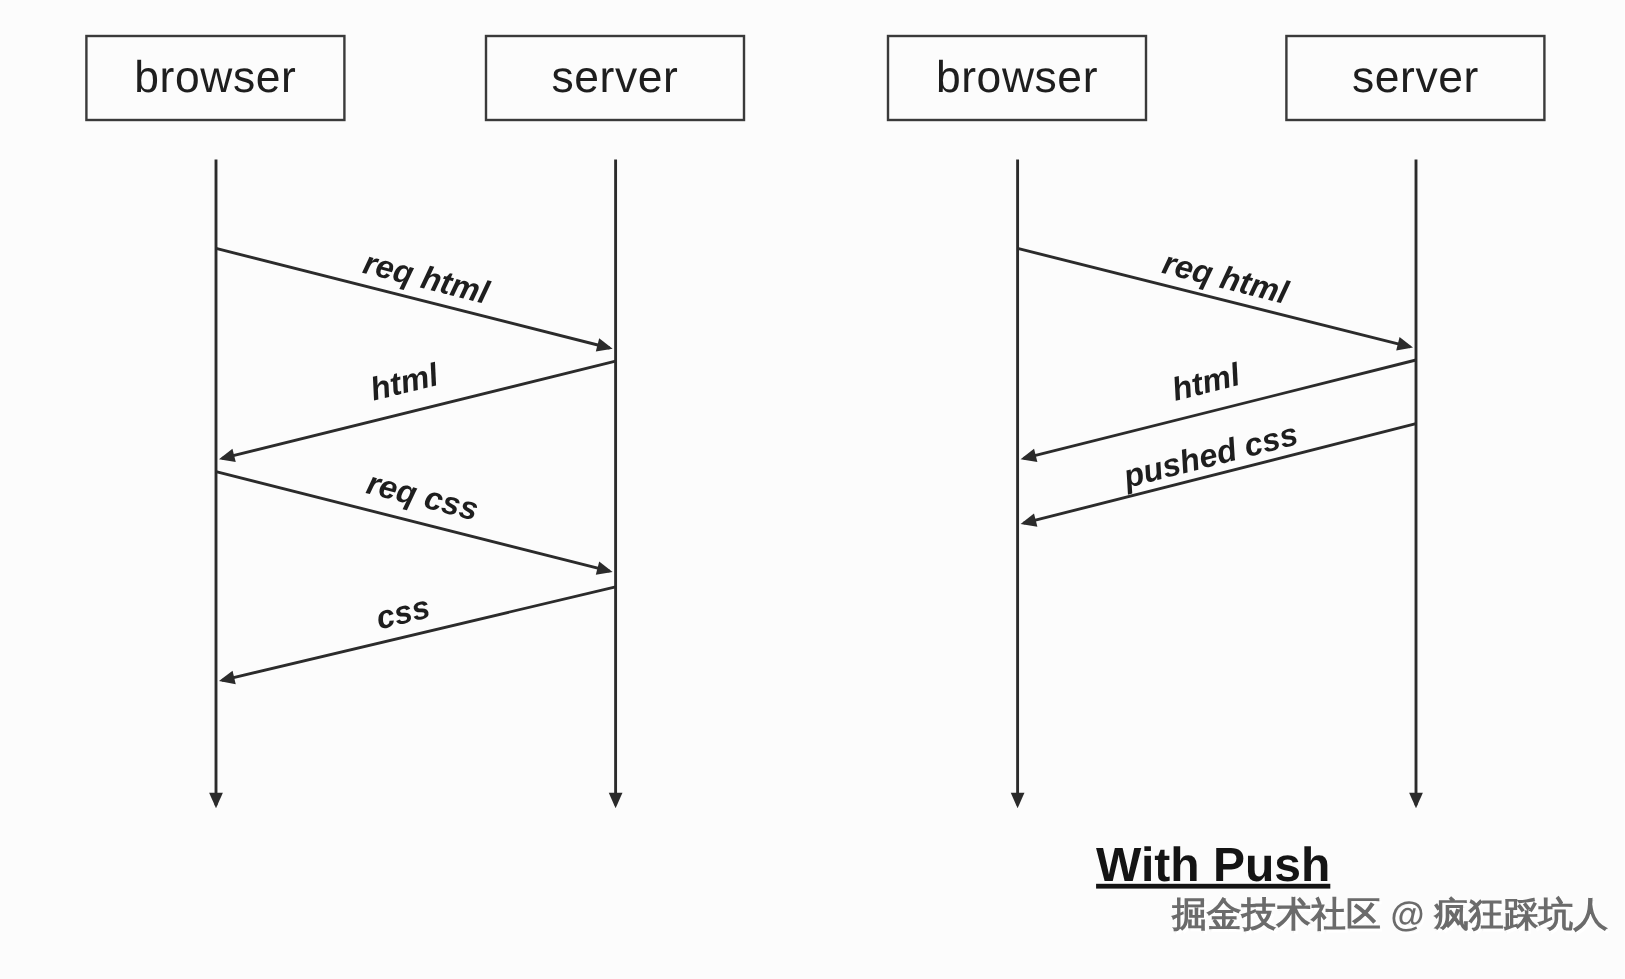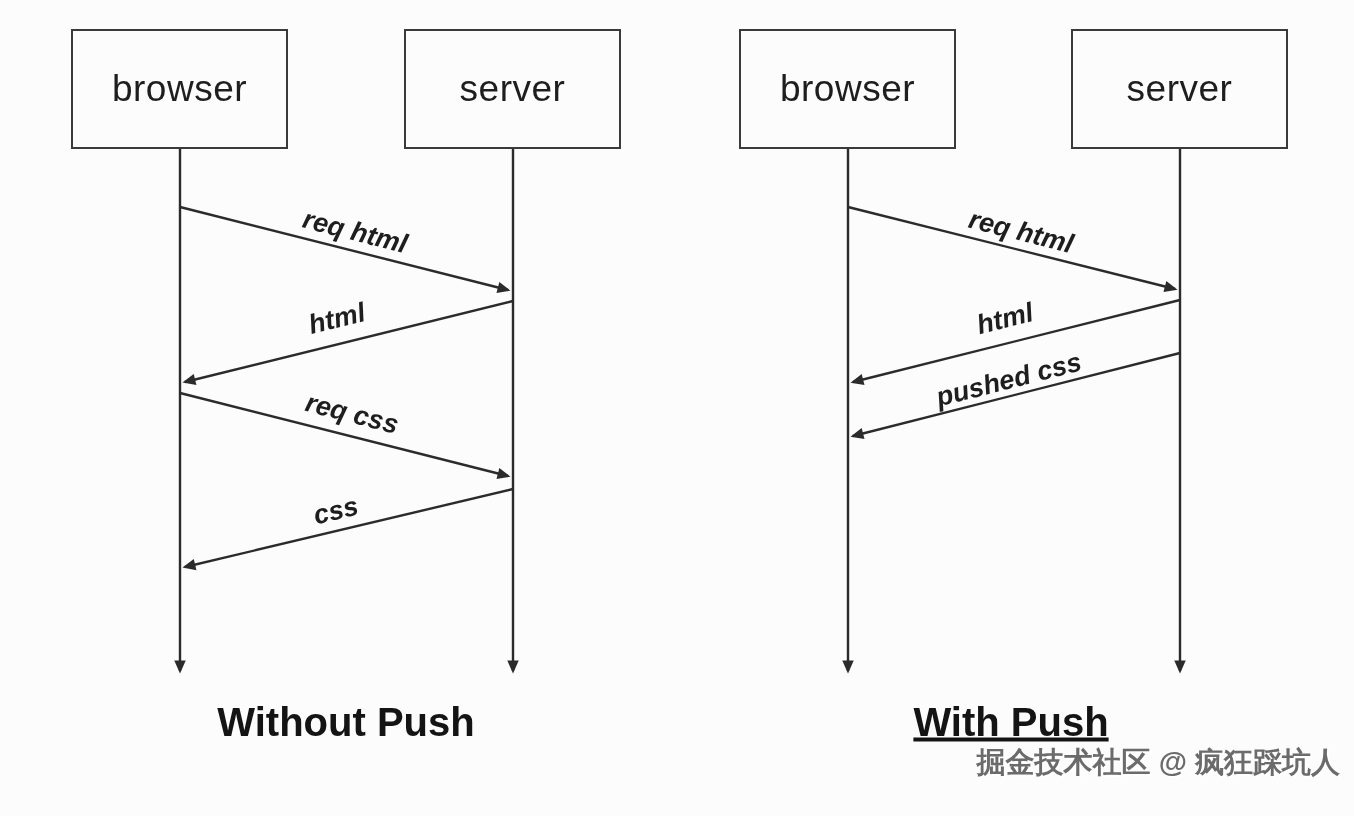--- a/index.html
+++ b/index.html
@@ -16,21 +16,21 @@
     background:var(--bg);
     overflow:hidden;
     font-family:"Liberation Sans", sans-serif;
   }
   .wires{position:absolute;left:0;top:0;width:1354px;height:816px;}
   .wire{stroke:var(--line);stroke-width:2.4;fill:none;}
   .ah-path{fill:var(--line);}
 
   .actor{
     position:absolute;
-    width:217px;height:120px;
+    width:217px;height:72px;
     border:2.5px solid #3a3a3a;
     background:var(--bg);
     display:flex;align-items:center;justify-content:center;
     font-size:37px;
     color:var(--text);
     letter-spacing:0.5px;
   }
   .d1-browser{left:71px;top:29px;}
   .d1-server{left:404px;top:29px;}
   .d2-browser{left:739px;top:29px;}
@@ -105,21 +105,20 @@
   </div>
   <div class="actor d1-server">
     <span>server</span>
   </div>
 
   <span class="msg m-d1-reqhtml">req html</span>
   <span class="msg m-d1-html">html</span>
   <span class="msg m-d1-reqcss">req css</span>
   <span class="msg m-d1-css">css</span>
 
-  <div class="caption cap-1">Without Push</div>
 
   <div class="actor d2-browser">
     <span>browser</span>
   </div>
   <div class="actor d2-server">
     <span>server</span>
   </div>
 
   <span class="msg m-d2-reqhtml">req html</span>
   <span class="msg m-d2-html">html</span>

